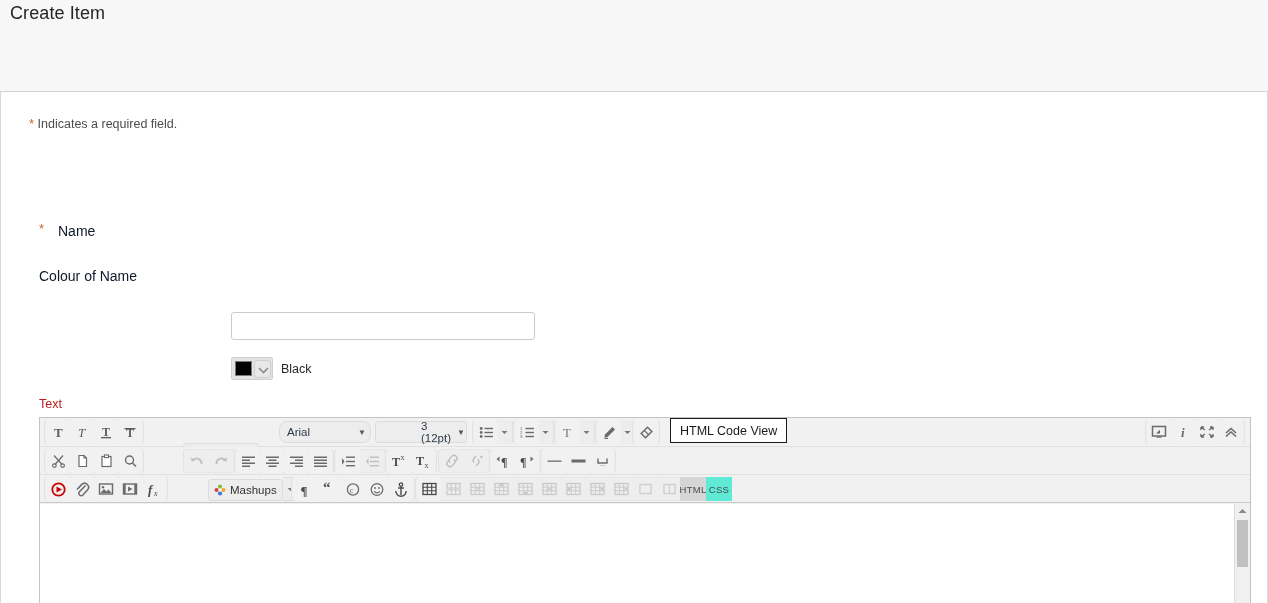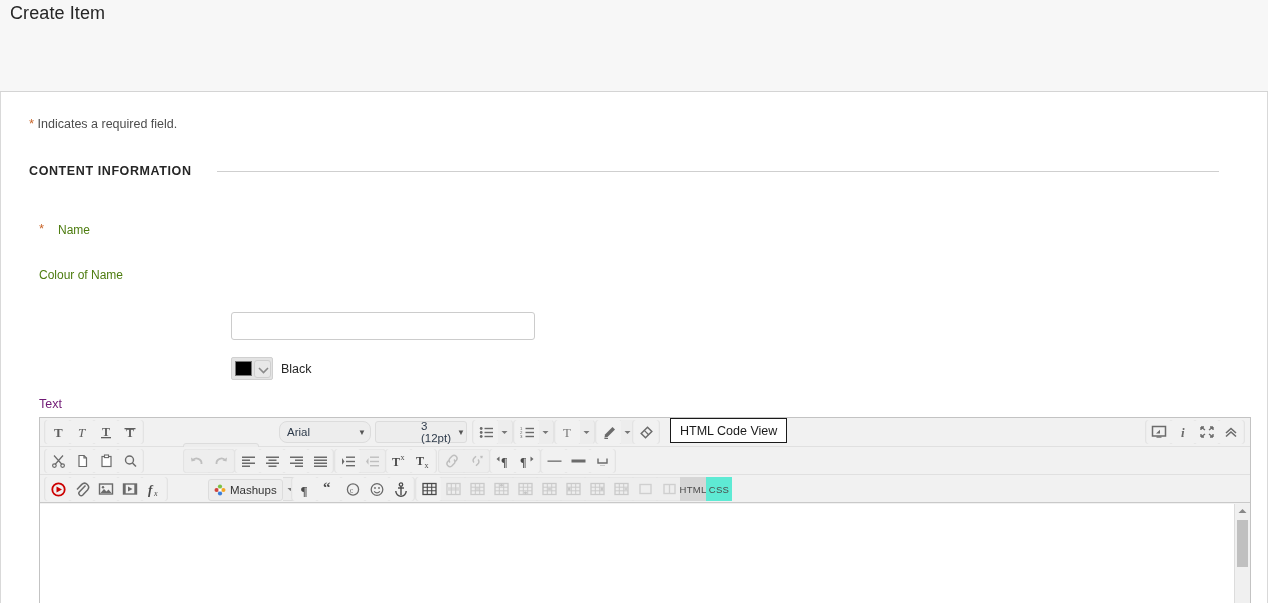--- a/index.html
+++ b/index.html
@@ -50,21 +50,21 @@
     float:left; font-size:12.5px; font-weight:bold; color:#262626;
     letter-spacing:0.6px; padding-right:12px; background:#fff;
   }
   .section-head .rule {
     position:absolute; left:188px; right:25px; top:7px;
     border-top:1px solid #cfcfcf;
   }
 
   
   .field-label {
-    position:absolute; font-size:12px; color:#4d7c0f;
+    position:absolute; font-size:14px; color:#0f172a;
   }
   .ast-inline { position:absolute; color:#c9662b; font-size:13px; }
 
   .name-input {
     position:absolute; left:230px; top:220px; width:304px; height:28px;
     border:1px solid #ccc; border-radius:3px; background:#fff;
     box-sizing:border-box; font-family:"Liberation Sans", sans-serif;
     font-size:12.5px; color:#222; padding:0 6px; outline:none;
   }
 
@@ -80,21 +80,21 @@
   .colour-arrow {
     position:absolute; left:22px; top:2px; width:17px; height:18px;
     background:#e8e8e8; border:1px solid #cfcfcf; border-radius:3px;
     box-sizing:border-box;
   }
   .colour-arrow svg { position:absolute; left:3px; top:5px; }
   .colour-text {
     position:absolute; left:280px; top:270px; font-size:12.5px; color:#262626;
   }
 
-  .text-label { position:absolute; left:38px; top:305px; font-size:12.5px; color:#701a75; }
+  .text-label { position:absolute; left:38px; top:305px; font-size:12.5px; color:#b91c1c; }
 
   
   .editor {
     position:absolute; left:38px; top:325px; width:1212px; height:241px;
     border:1px solid #c3c3c3; background:#f1f1f1; box-sizing:border-box;
   }
   .tb-row {
     position:relative; width:100%; height:28px; background:#f1f1f1;
     border-bottom:1px solid #e0e0e0; box-sizing:border-box;
   }
@@ -182,24 +182,20 @@
     <div class="page-title">Create Item</div>
   </div>
 
   <div class="panel">
 
     <div class="req-note">
       <span class="ast">*</span>
       <span>Indicates a required field.</span>
     </div>
 
-    <div class="section-head">
-      <span class="label">CONTENT INFORMATION</span>
-      <span class="rule"></span>
-    </div>
 
     <span class="ast-inline" style="left:38px; top:129px;">*</span>
     <span class="field-label" style="left:57px; top:131px;">Name</span>
     <input class="name-input" type="text" placeholder="" style="">
 
     <span class="field-label" style="left:38px; top:176px;">Colour of Name</span>
     <div class="colour-wrap">
       <div class="colour-swatch"></div>
       <div class="colour-arrow">
         <svg width="11" height="8" viewBox="0 0 11 8">

